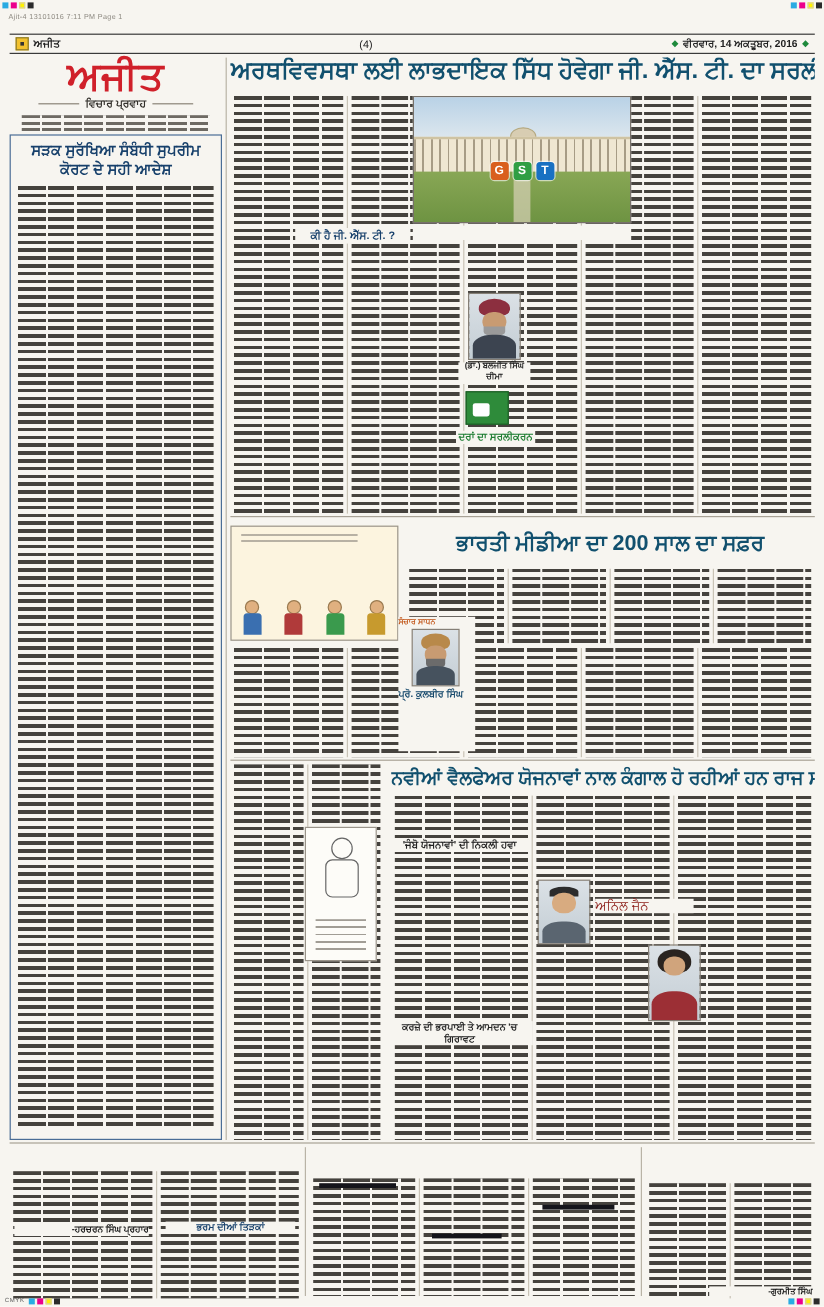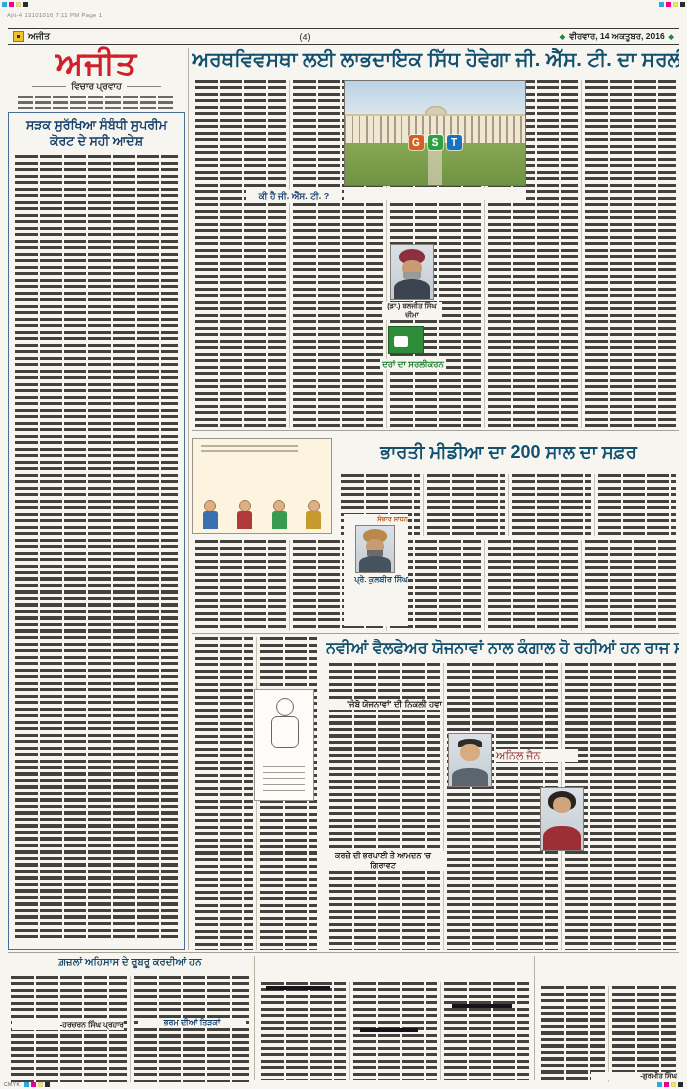--- a/index.html
+++ b/index.html
@@ -256,21 +256,21 @@
           <div class="col-fill greek"></div>
         </div>
       <div class="col">
           <div class="col-fill greek"></div>
         </div>
       <div class="col">
           <div class="col-fill greek"></div>
         </div>
     </div>
 
-    <div class="overlay" style="left:152px;top:80px;width:64px;height:112px;text-align:right;">
+    <div class="overlay" style="left:140px;top:80px;width:64px;height:112px;text-align:left;">
       <div style="font-size:6.5px;font-weight:bold;color:#c2571a;margin-top:1px;">ਸੰਚਾਰ ਸਾਧਨ</div>
       <div class="portrait" style="position:relative;left:11px;top:2px;width:40px;height:48px;">
         <span class="p-hair" style="top:3px;width:24px;height:14px;background:#b8894a;"></span>
         <span class="p-face" style="top:13px;width:18px;height:15px;background:#c89b72;"></span>
         <span class="p-beard" style="top:24px;width:16px;height:8px;background:#6b6b6b;border-radius:0 0 45% 45%;"></span>
         <span class="p-torso" style="width:32px;height:16px;background:#46525e;"></span>
       </div>
       <div style="font-size:8px;font-weight:bold;color:#15486b;margin-top:4px;">ਪ੍ਰੋ. ਕੁਲਬੀਰ ਸਿੰਘ</div>
     </div>
   </div>
@@ -298,42 +298,41 @@
           <div class="col-fill greek"></div>
         </div>
     </div>
 
     <div class="cartoon2" style="left:62px;top:52px;width:60px;height:112px;">
       <div class="doodle-head"></div>
       <div class="doodle-body"></div>
       <div class="doodle-lines"></div>
     </div>
 
-    <div class="subhead-box" style="left:132px;top:62px;width:118px;font-size:8.5px;color:#222;text-align:right;">'ਜੰਬੋ ਯੋਜਨਾਵਾਂ' ਦੀ ਨਿਕਲੀ ਹਵਾ</div>
+    <div class="subhead-box" style="left:132px;top:62px;width:118px;font-size:8.5px;color:#222;">'ਜੰਬੋ ਯੋਜਨਾਵਾਂ' ਦੀ ਨਿਕਲੀ ਹਵਾ</div>
 
     <div class="portrait" style="left:256px;top:96px;width:44px;height:54px;">
       <span class="p-hair" style="top:5px;width:24px;height:8px;background:#2c2c2c;border-radius:50% 50% 0 0;"></span>
       <span class="p-face" style="top:10px;width:20px;height:17px;background:#d8ab80;"></span>
       <span class="p-torso" style="width:36px;height:18px;background:#5a6570;"></span>
     </div>
     <div class="overlay" style="left:304px;top:112px;width:82px;font-size:11px;font-weight:normal;color:#8c1d18;">ਅਨਿਲ ਜੈਨ</div>
 
     <div class="portrait" style="left:348px;top:150px;width:44px;height:64px;">
       <span class="p-hair" style="top:3px;width:28px;height:20px;background:#2a2420;"></span>
       <span class="p-face" style="top:9px;width:18px;height:16px;background:#d0a47c;"></span>
       <span class="p-torso" style="width:38px;height:24px;background:#9c2f35;"></span>
     </div>
 
     <div class="subhead-box" style="left:130px;top:214px;width:122px;font-size:8px;color:#222;">ਕਰਜ਼ੇ ਦੀ ਭਰਪਾਈ ਤੇ ਆਮਦਨ 'ਚ ਗਿਰਾਵਟ</div>
   </div>
 
   <div class="hline" style="left:8px;top:952px;width:671px;"></div>
 
   <div class="abs" style="left:8px;top:956px;width:244px;height:126px;">
-    <div class="head-md" style="font-size:10px;text-align:center;line-height:1.25;height:16px;overflow:hidden;">ਗ਼ਜ਼ਲਾਂ ਅਹਿਸਾਸ ਦੇ ਰੂਬਰੂ ਕਰਦੀਆਂ ਹਨ</div>
     <div class="cols" style="left:0;top:20px;width:244px;height:106px;">
       <div class="col">
           <div class="col-fill greek"></div>
         </div>
       <div class="col">
           <div class="col-fill greek"></div>
         </div>
     </div>
     <div class="signature" style="left:4px;top:64px;width:112px;font-size:7.5px;">-ਹਰਚਰਨ ਸਿੰਘ ਪ੍ਰਹਾਰ</div>
     <div class="subhead-box" style="left:130px;top:62px;width:108px;font-size:8px;">ਭਰਮ ਦੀਆਂ ਤਿੜਕਾਂ</div>

